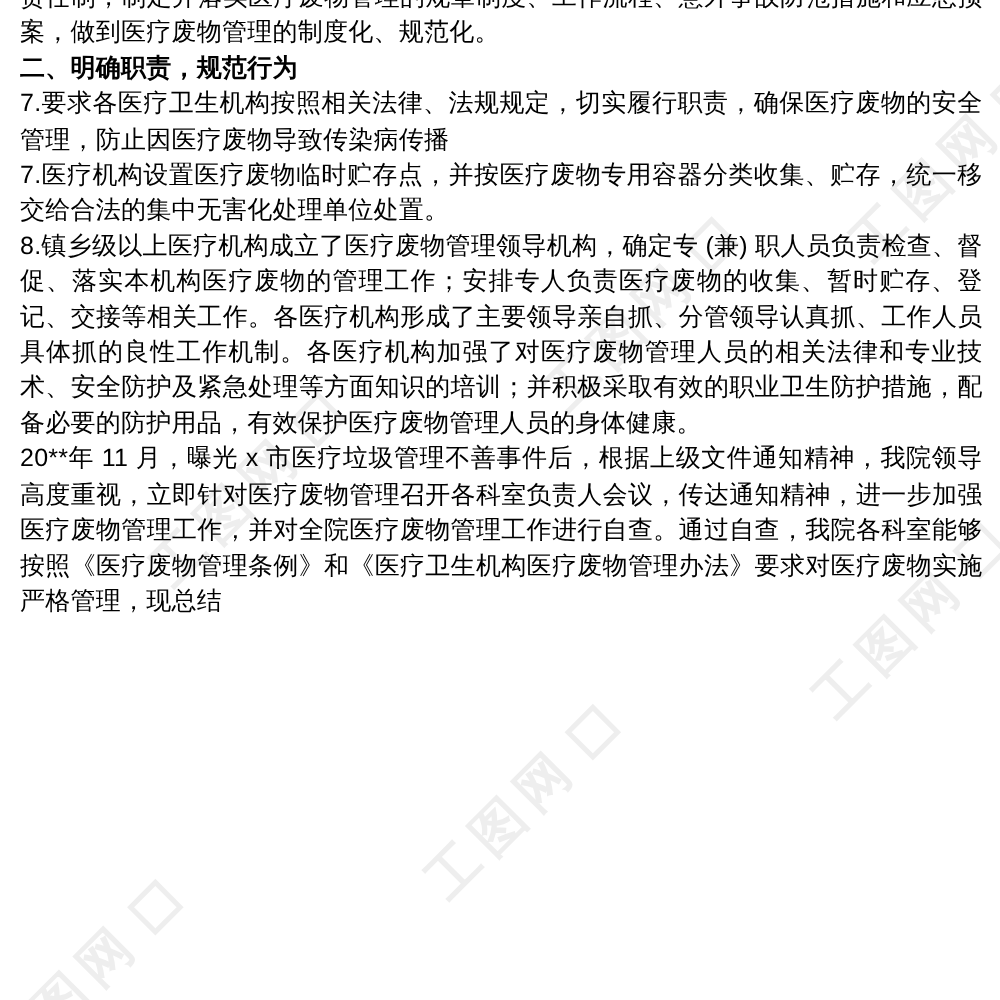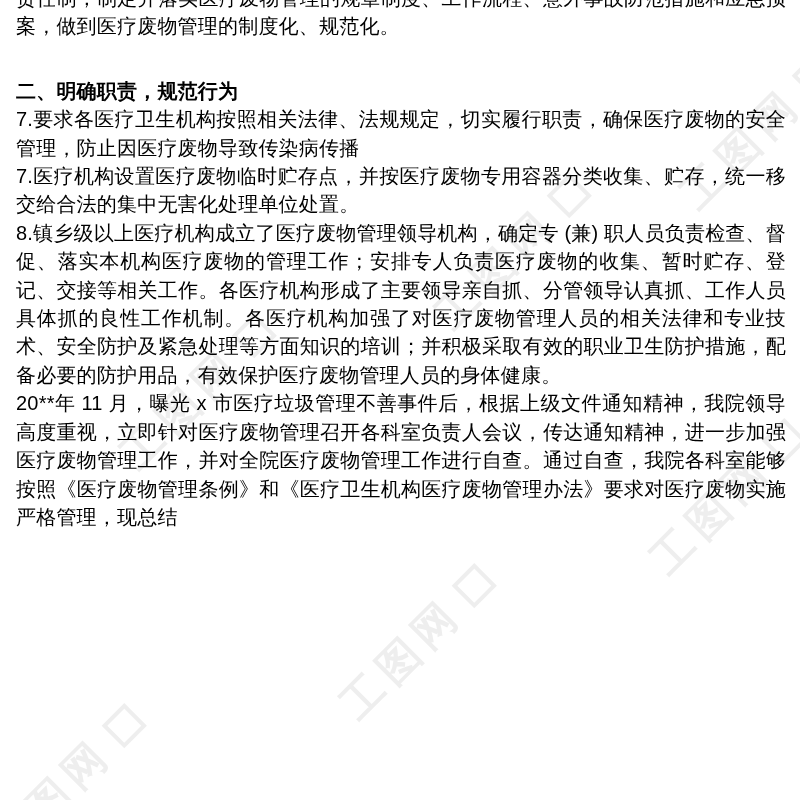--- a/index.html
+++ b/index.html
@@ -24,21 +24,20 @@
     font-size: 20px;
     line-height: 28.4px;
     text-align: justify;
     text-justify: inter-ideograph;
     letter-spacing: 0.2px;
     word-break: break-all;
   }
   .hd {
     font-weight: bold;
     text-align: left;
-    margin-top: 36px;
   }
   
   .wm {
     position: absolute;
     display: flex;
     align-items: center;
     transform: rotate(-45deg);
     color: rgba(120,120,120,0.13);
     font-size: 42px;
     font-weight: bold;

